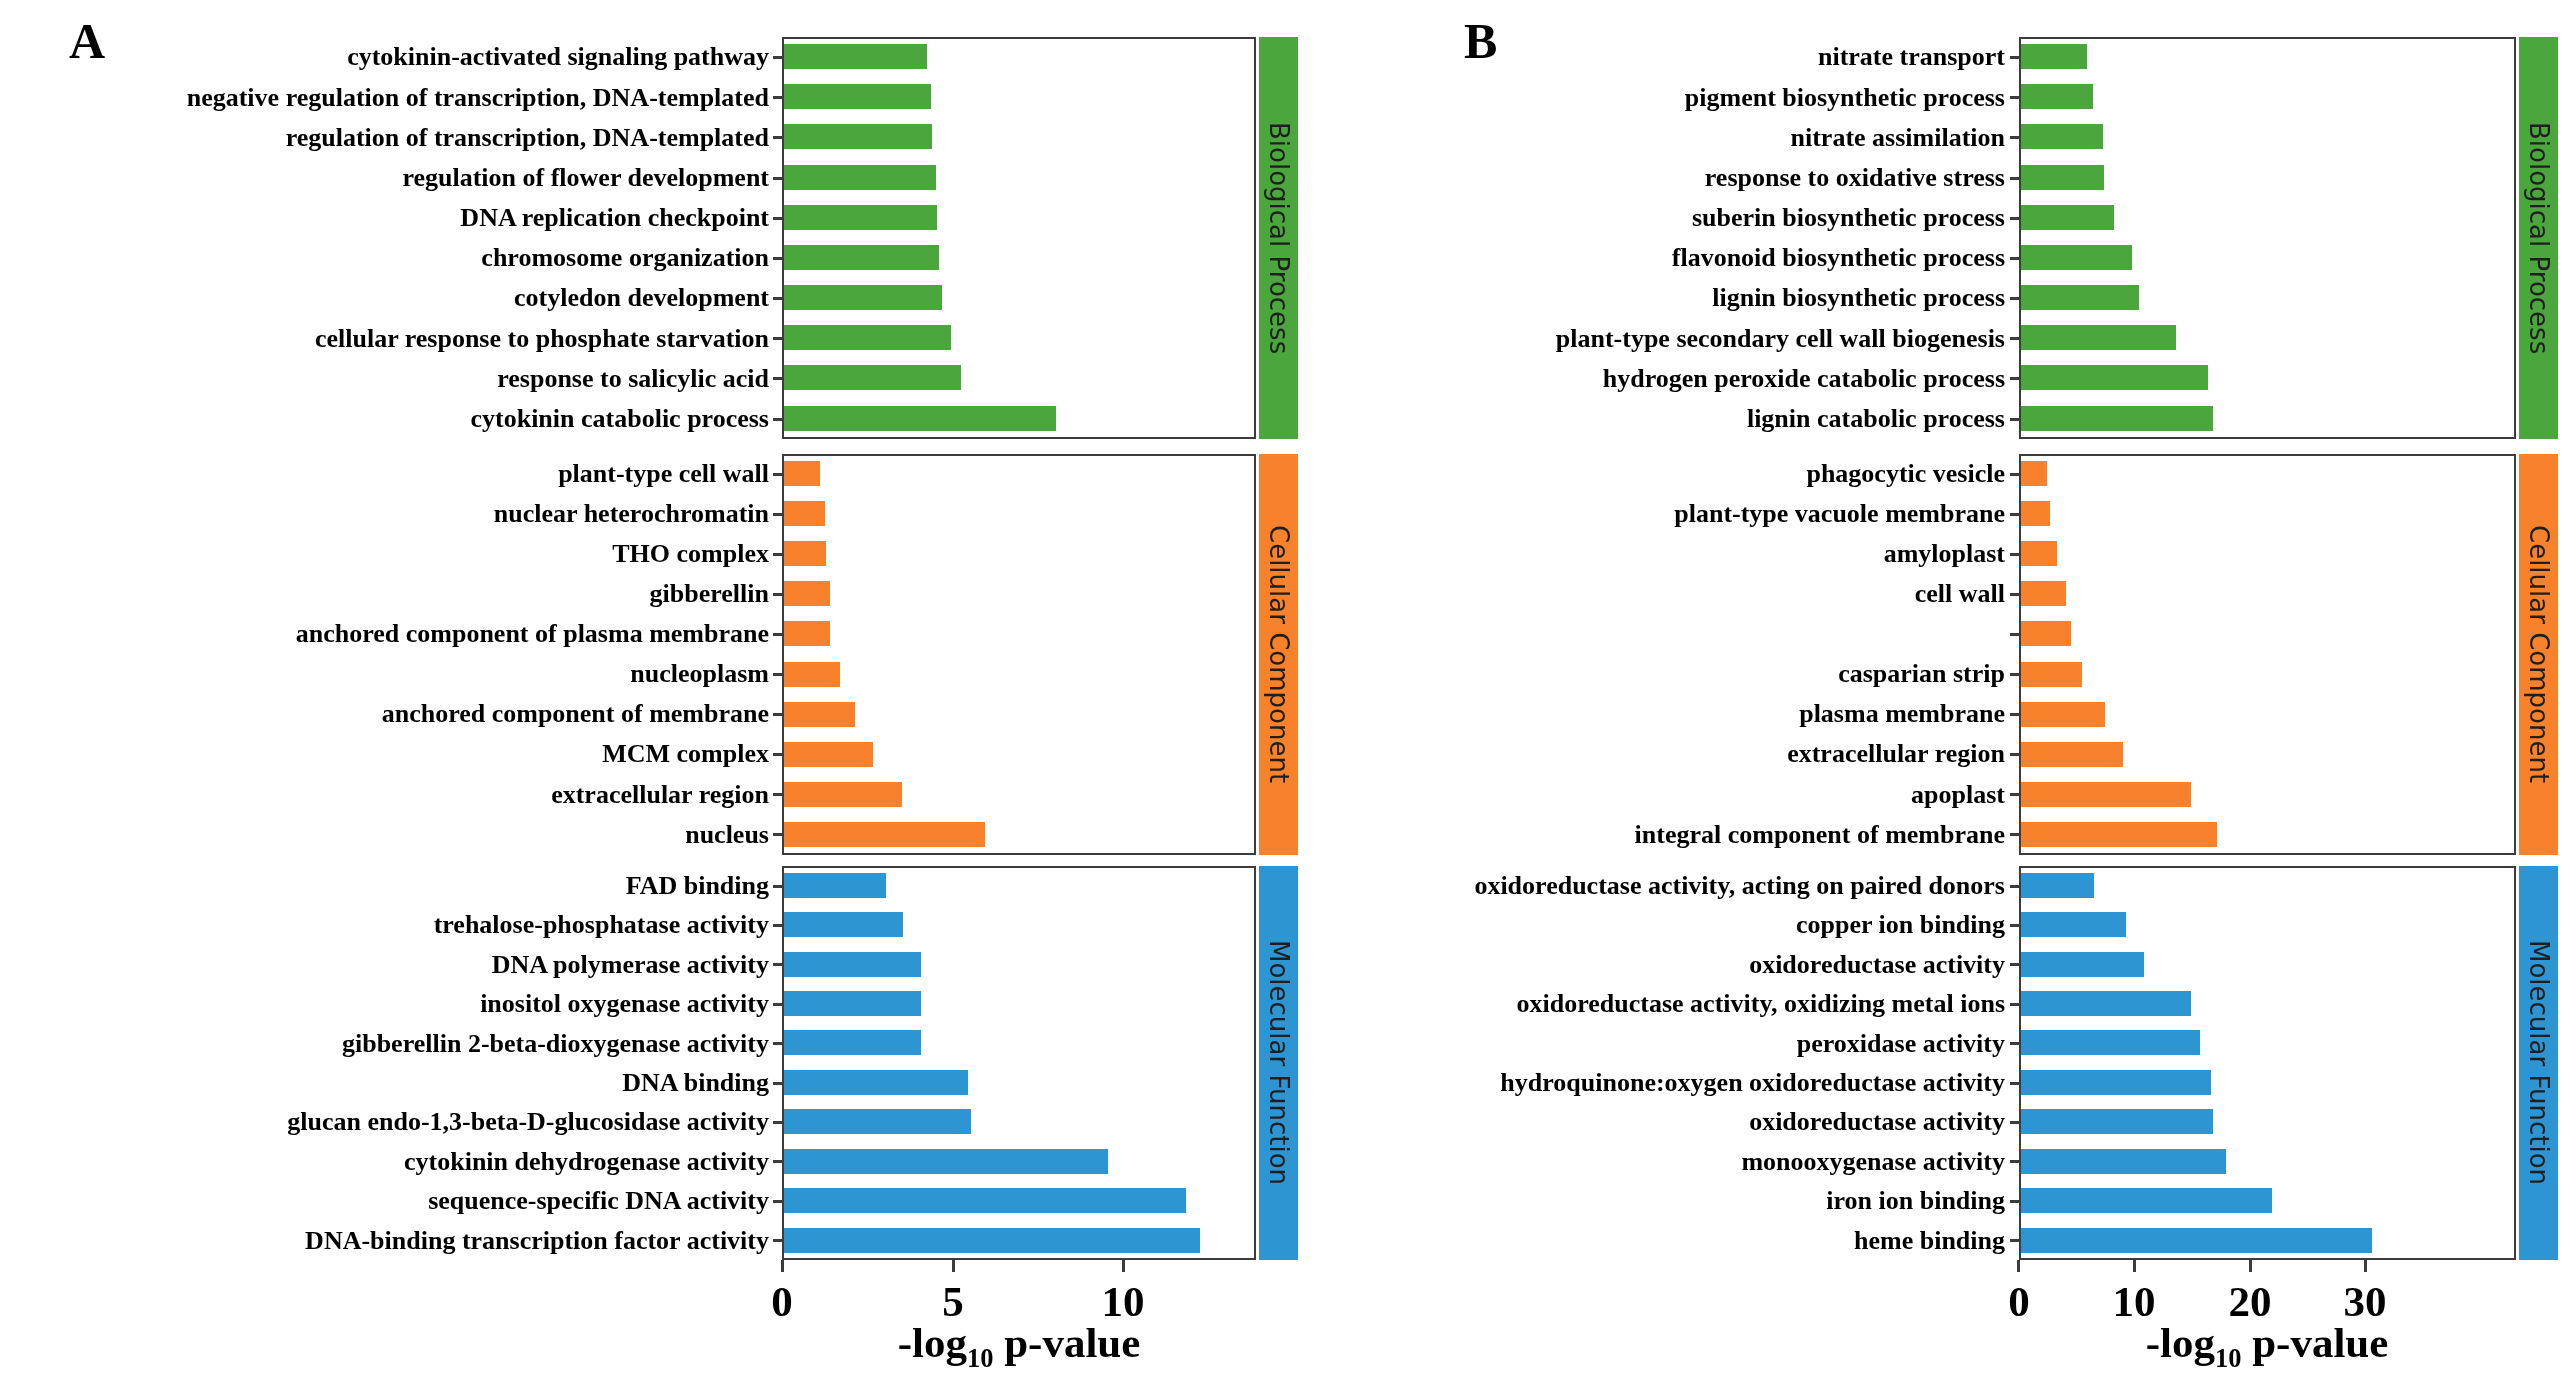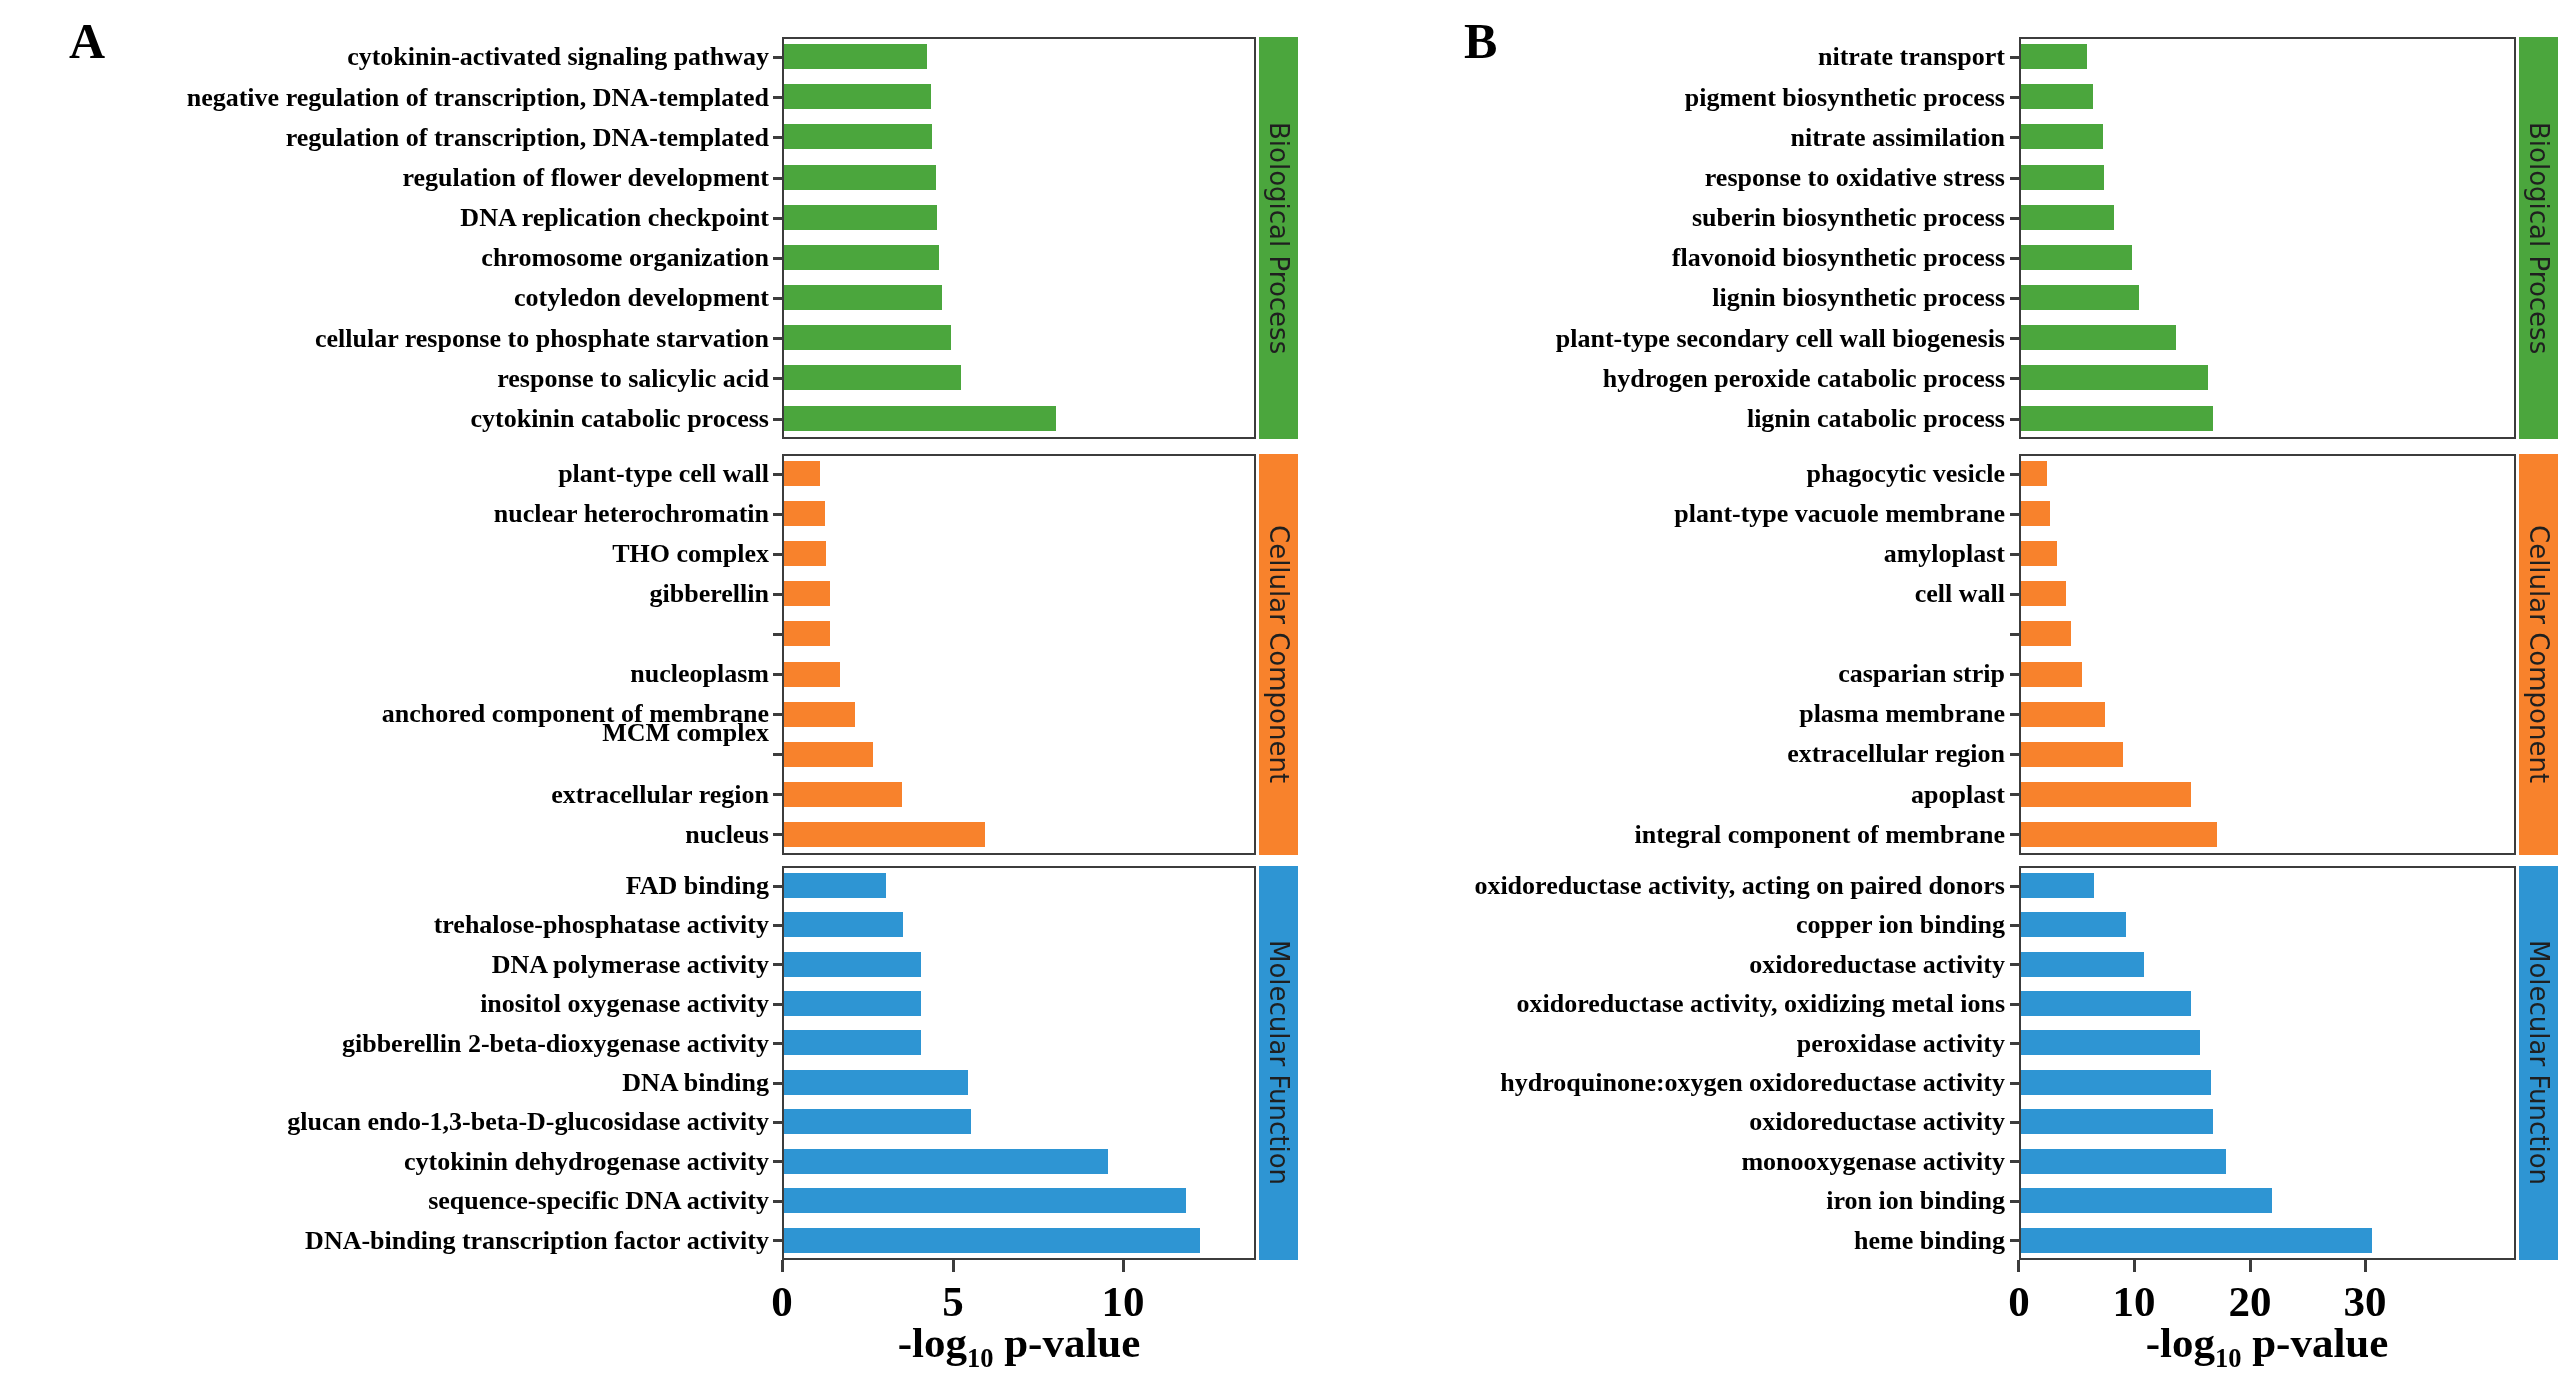--- a/index.html
+++ b/index.html
@@ -117,26 +117,27 @@
     </div>
     <div class="ytick" style="left: 773px; top: 473px;"></div>
     <div class="cat-label" style="right: 1807px; top: 459px;">plant-type cell wall</div>
     <div class="ytick" style="left: 773px; top: 513px;"></div>
     <div class="cat-label" style="right: 1807px; top: 499px;">nuclear heterochromatin</div>
     <div class="ytick" style="left: 773px; top: 553px;"></div>
     <div class="cat-label" style="right: 1807px; top: 539px;">THO complex</div>
     <div class="ytick" style="left: 773px; top: 593px;"></div>
     <div class="cat-label" style="right: 1807px; top: 579px;">gibberellin</div>
     <div class="ytick" style="left: 773px; top: 633px;"></div>
+    <div class="cat-label" style="right: 1807px; top: 619px;">anchored component of plasma membrane</div>
     <div class="ytick" style="left: 773px; top: 673px;"></div>
     <div class="cat-label" style="right: 1807px; top: 659px;">nucleoplasm</div>
     <div class="ytick" style="left: 773px; top: 713px;"></div>
     <div class="cat-label" style="right: 1807px; top: 699px;">anchored component of membrane</div>
     <div class="ytick" style="left: 773px; top: 753px;"></div>
-    <div class="cat-label" style="right: 1807px; top: 718px; text-align: right;">MCM complex</div>
+    <div class="cat-label" style="right: 1807px; top: 739px; text-align: right;">MCM complex</div>
     <div class="ytick" style="left: 773px; top: 793px;"></div>
     <div class="cat-label" style="right: 1807px; top: 780px;">extracellular region</div>
     <div class="ytick" style="left: 773px; top: 833px;"></div>
     <div class="cat-label" style="right: 1807px; top: 820px;">nucleus</div>
     <div class="sidebar" style="left: 1259px; top: 454px; width: 39px; height: 401px; background: rgb(248, 130, 44);">
       <div class="sidebar-text">Cellular Component</div>
     </div>
     <div class="plotbox" style="left: 782px; top: 866px; width: 474px; height: 394px;">
       <div class="bar" title="FAD binding: 3" style="top: 4.8px; height: 25px; width: 102px; background: rgb(46, 149, 211);"></div>
       <div class="bar" title="trehalose-phosphatase activity: 3.5" style="top: 44px; height: 25px; width: 119px; background: rgb(46, 149, 211);"></div>

